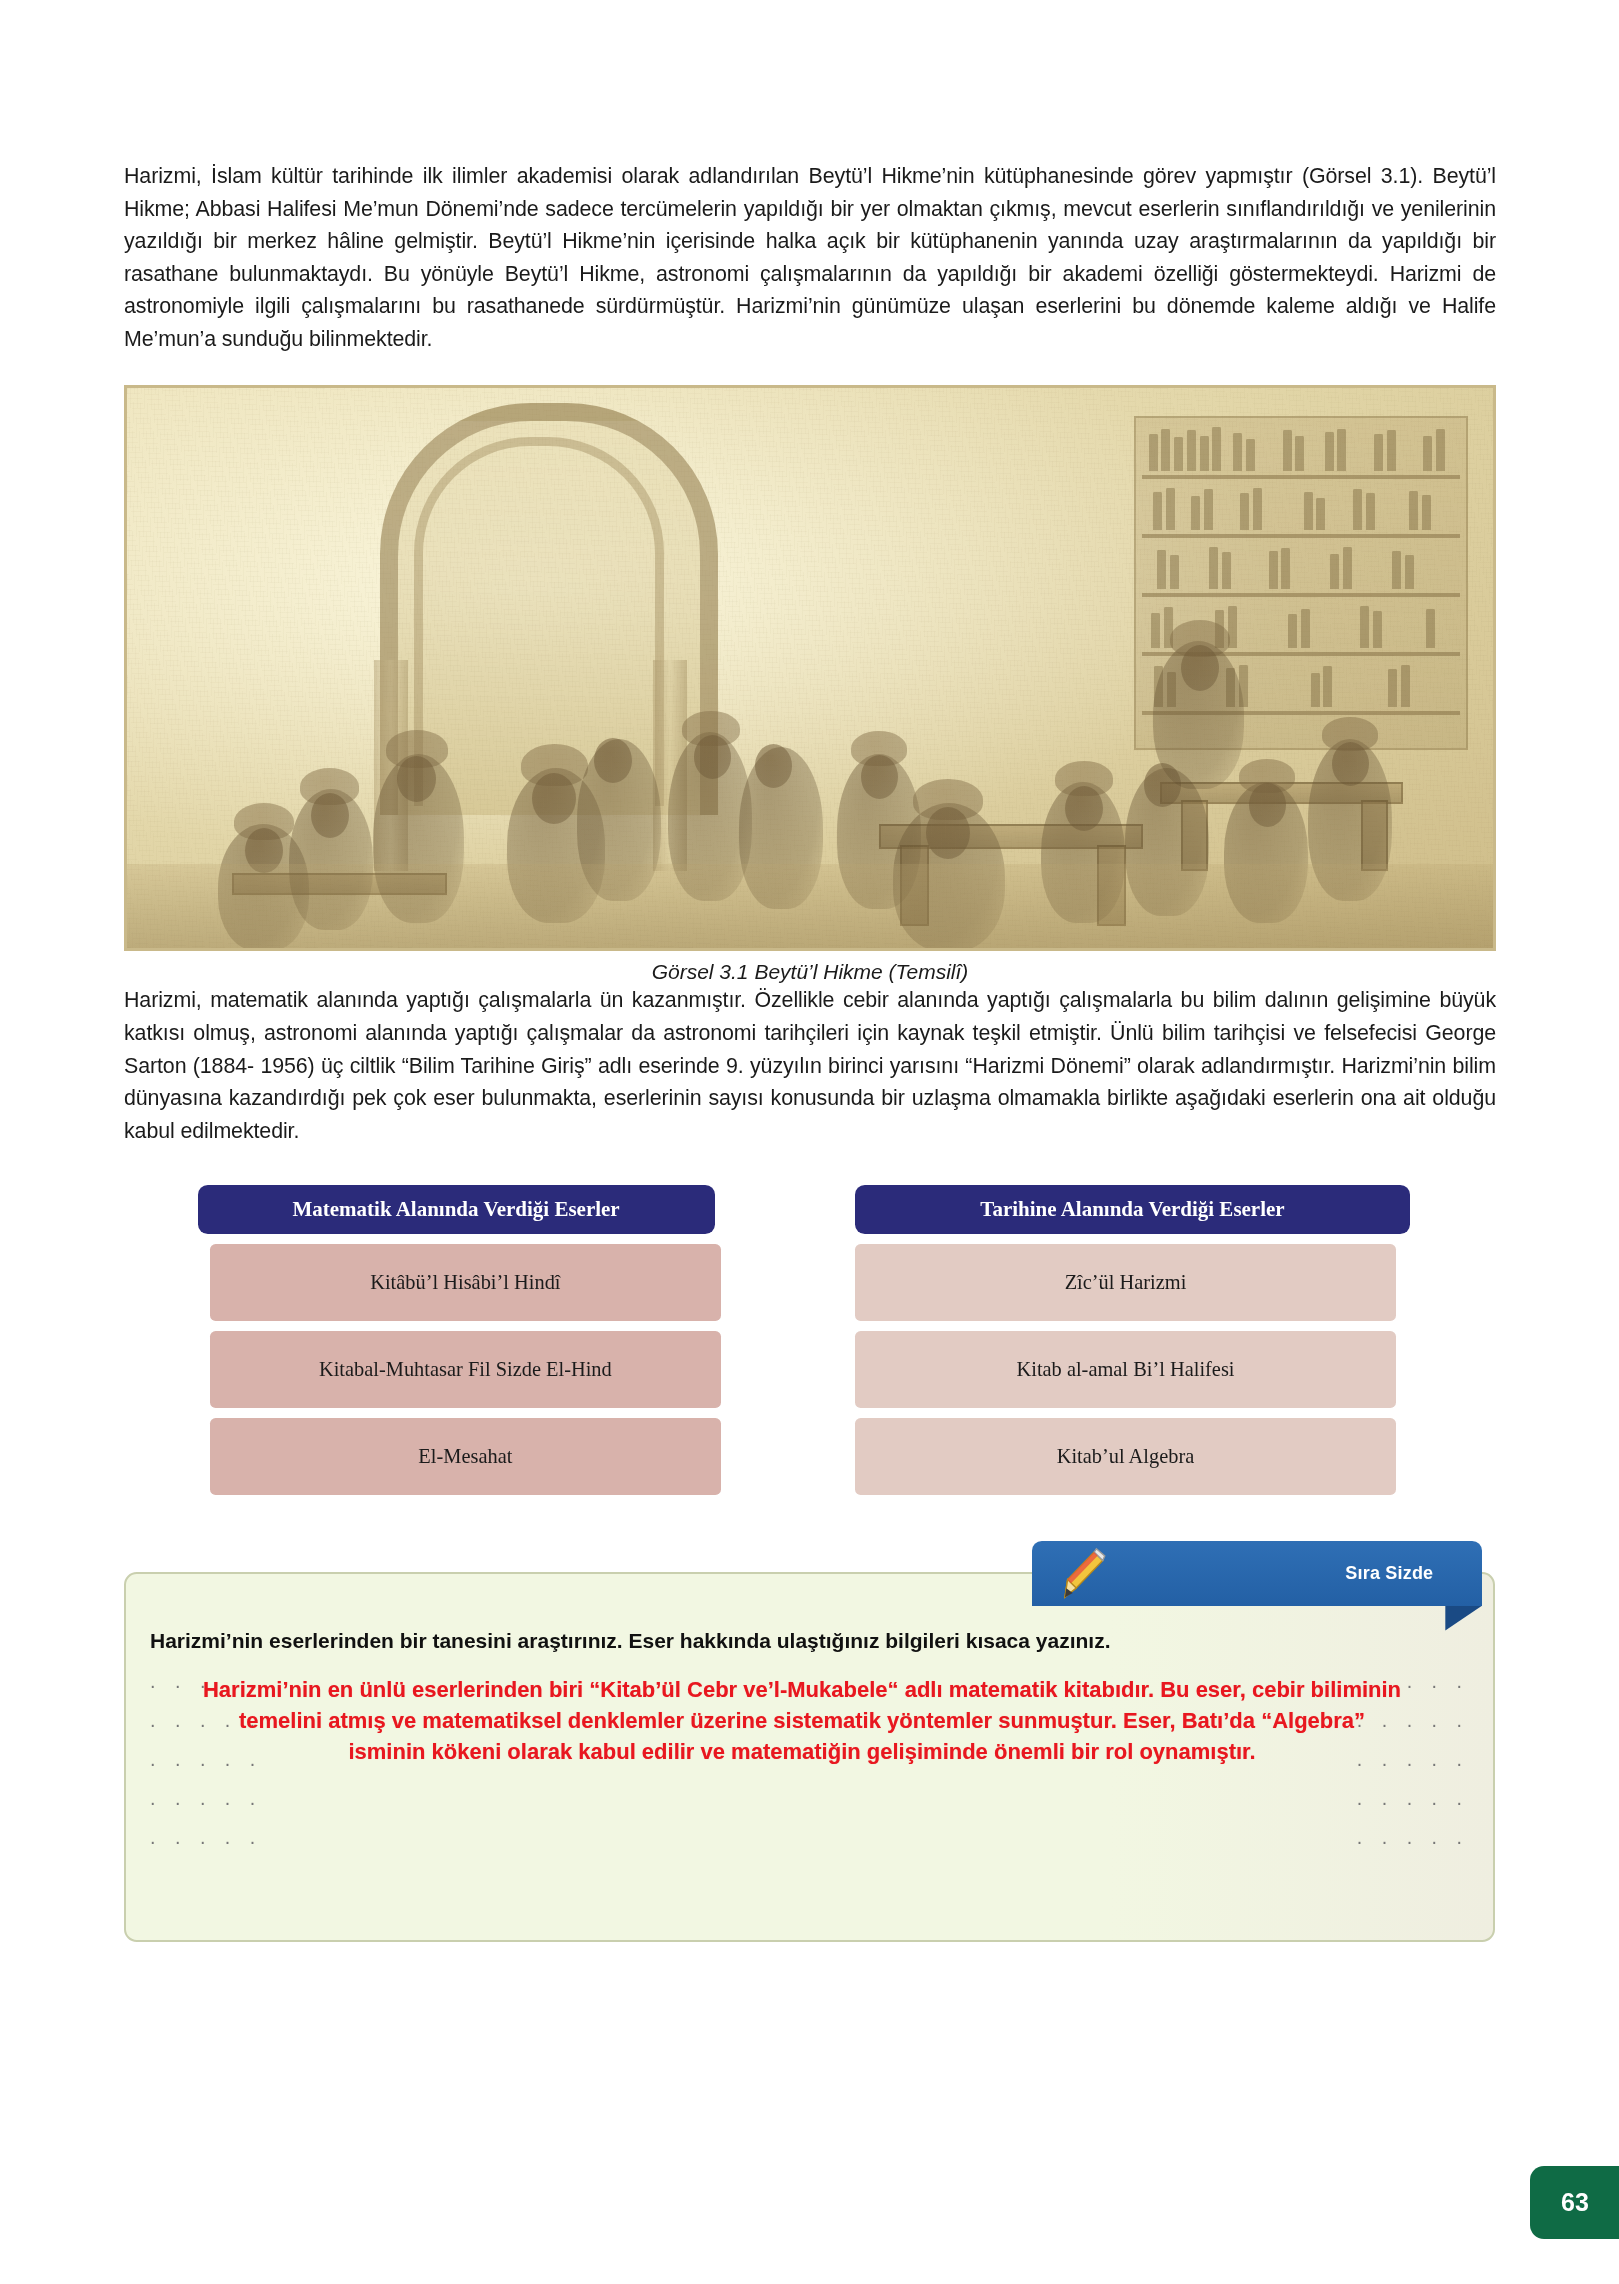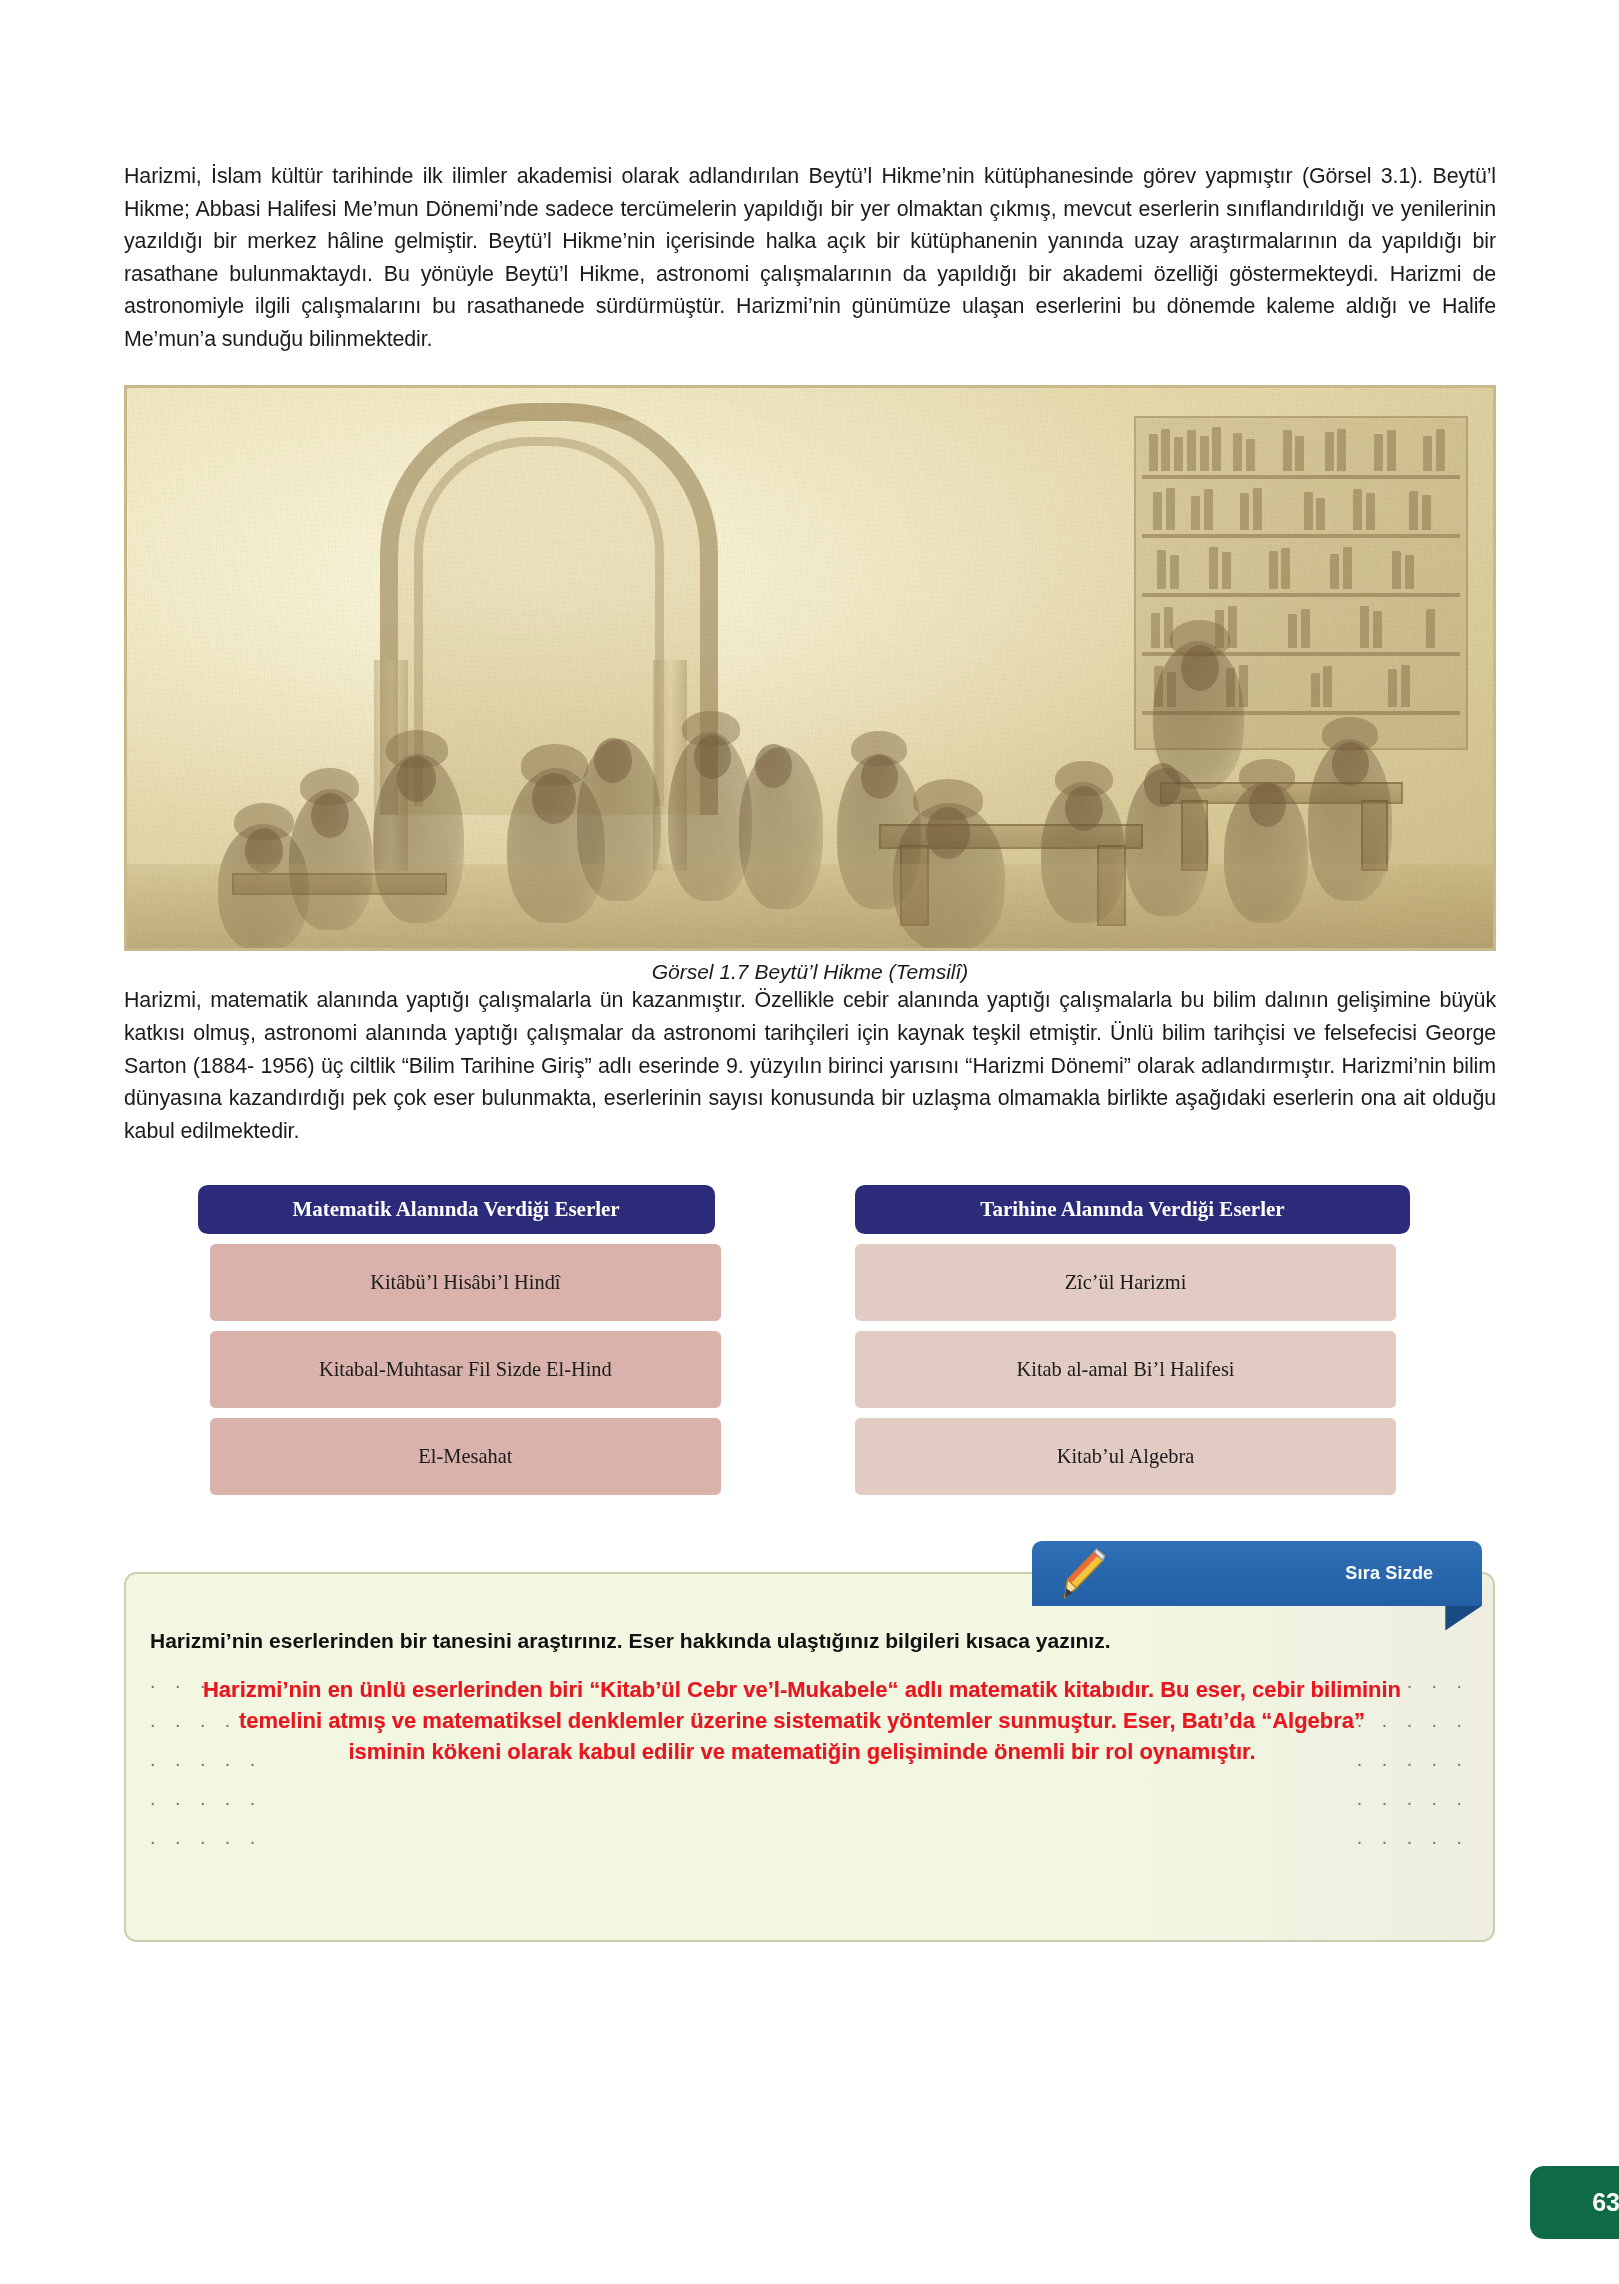--- a/index.html
+++ b/index.html
@@ -278,21 +278,21 @@
   .page-number-tab {
     position: absolute;
     right: 0;
     bottom: 45px;
     width: 90px;
     height: 73px;
     background: #0f6b45;
     border-radius: 14px 0 0 14px;
     display: flex;
     align-items: center;
-    justify-content: flex-end;
+    justify-content: center;
   }
   .page-number-tab span {
     color: #ffffff;
     font-size: 25px;
     font-weight: bold;
   }
 </style>
 </head>
 <body>
 
@@ -436,21 +436,21 @@
         <div class="turban" style="left:1043px; top:232px; width:60px; height:37px;"></div>
         <div class="head" style="left:1054px; top:257px; width:38px; height:46px;"></div>
 
         <div class="figure-group" style="left:91px; top:436px; width:91px; height:127px;"></div>
         <div class="turban" style="left:107px; top:415px; width:60px; height:37px;"></div>
         <div class="head" style="left:118px; top:440px; width:38px; height:45px;"></div>
 
         <div class="floor"></div>
         <div class="fig-grain"></div>
       </div>
-      <div class="fig-caption">Görsel 1.7 Beytü’l Hikme (Temsilî)</div>
+      <div class="fig-caption">Görsel 3.1 Beytü’l Hikme (Temsilî)</div>
     </div>
 
     <p class="body-text para2">Harizmi, matematik alanında yaptığı çalışmalarla ün kazanmıştır. Özellikle cebir alanında yaptığı çalışmalarla bu bilim dalının gelişimine büyük katkısı olmuş, astronomi alanında yaptığı çalışmalar da astronomi tarihçileri için kaynak teşkil etmiştir. Ünlü bilim tarihçisi ve felsefecisi George Sarton (1884- 1956) üç ciltlik “Bilim Tarihine Giriş” adlı eserinde 9. yüzyılın birinci yarısını “Harizmi Dönemi” olarak adlandırmıştır. Harizmi’nin bilim dünyasına kazandırdığı pek çok eser bulunmakta, eserlerinin sayısı konusunda bir uzlaşma olmamakla birlikte aşağıdaki eserlerin ona ait olduğu kabul edilmektedir.</p>
 
     <div class="works">
 
       <div class="works-col math">
         <div class="works-head">Matematik Alanında Verdiği Eserler</div>
         <div class="works-item">Kitâbü’l Hisâbi’l Hindî</div>
         <div class="works-item">Kitabal-Muhtasar Fil Sizde El-Hind</div>

